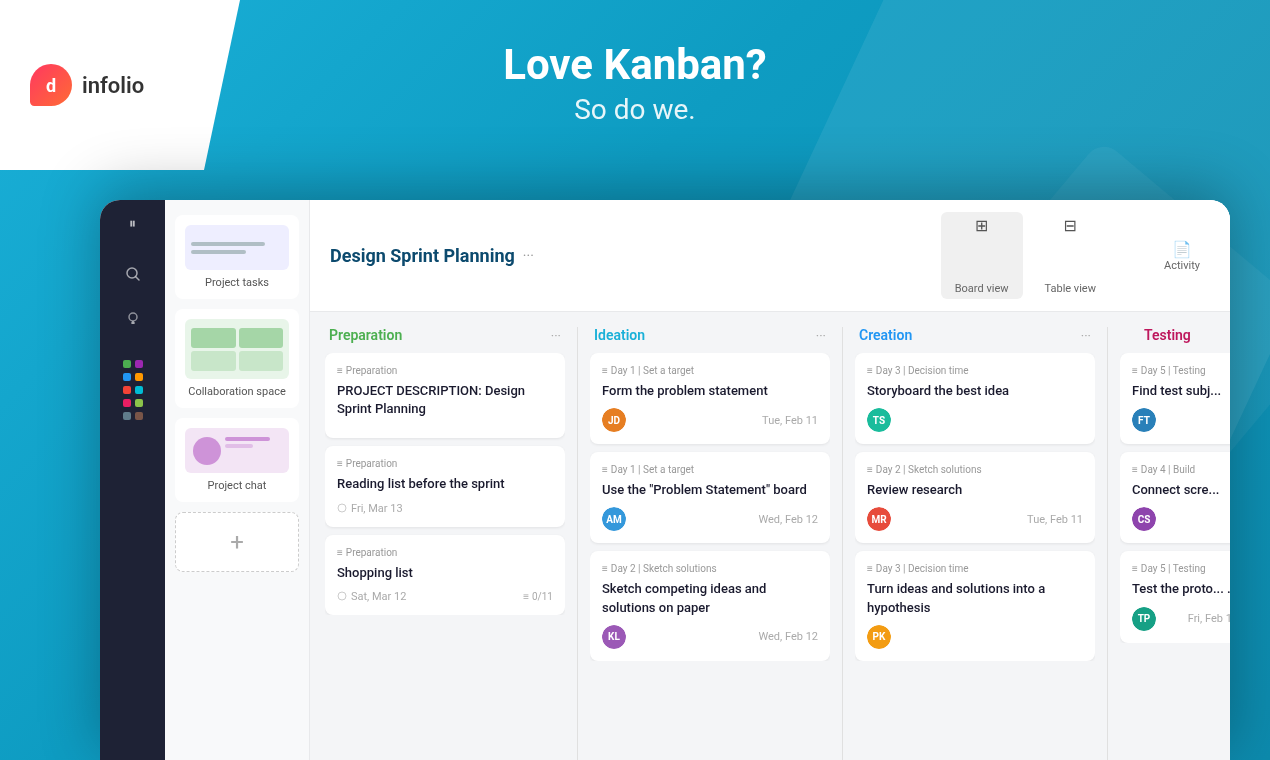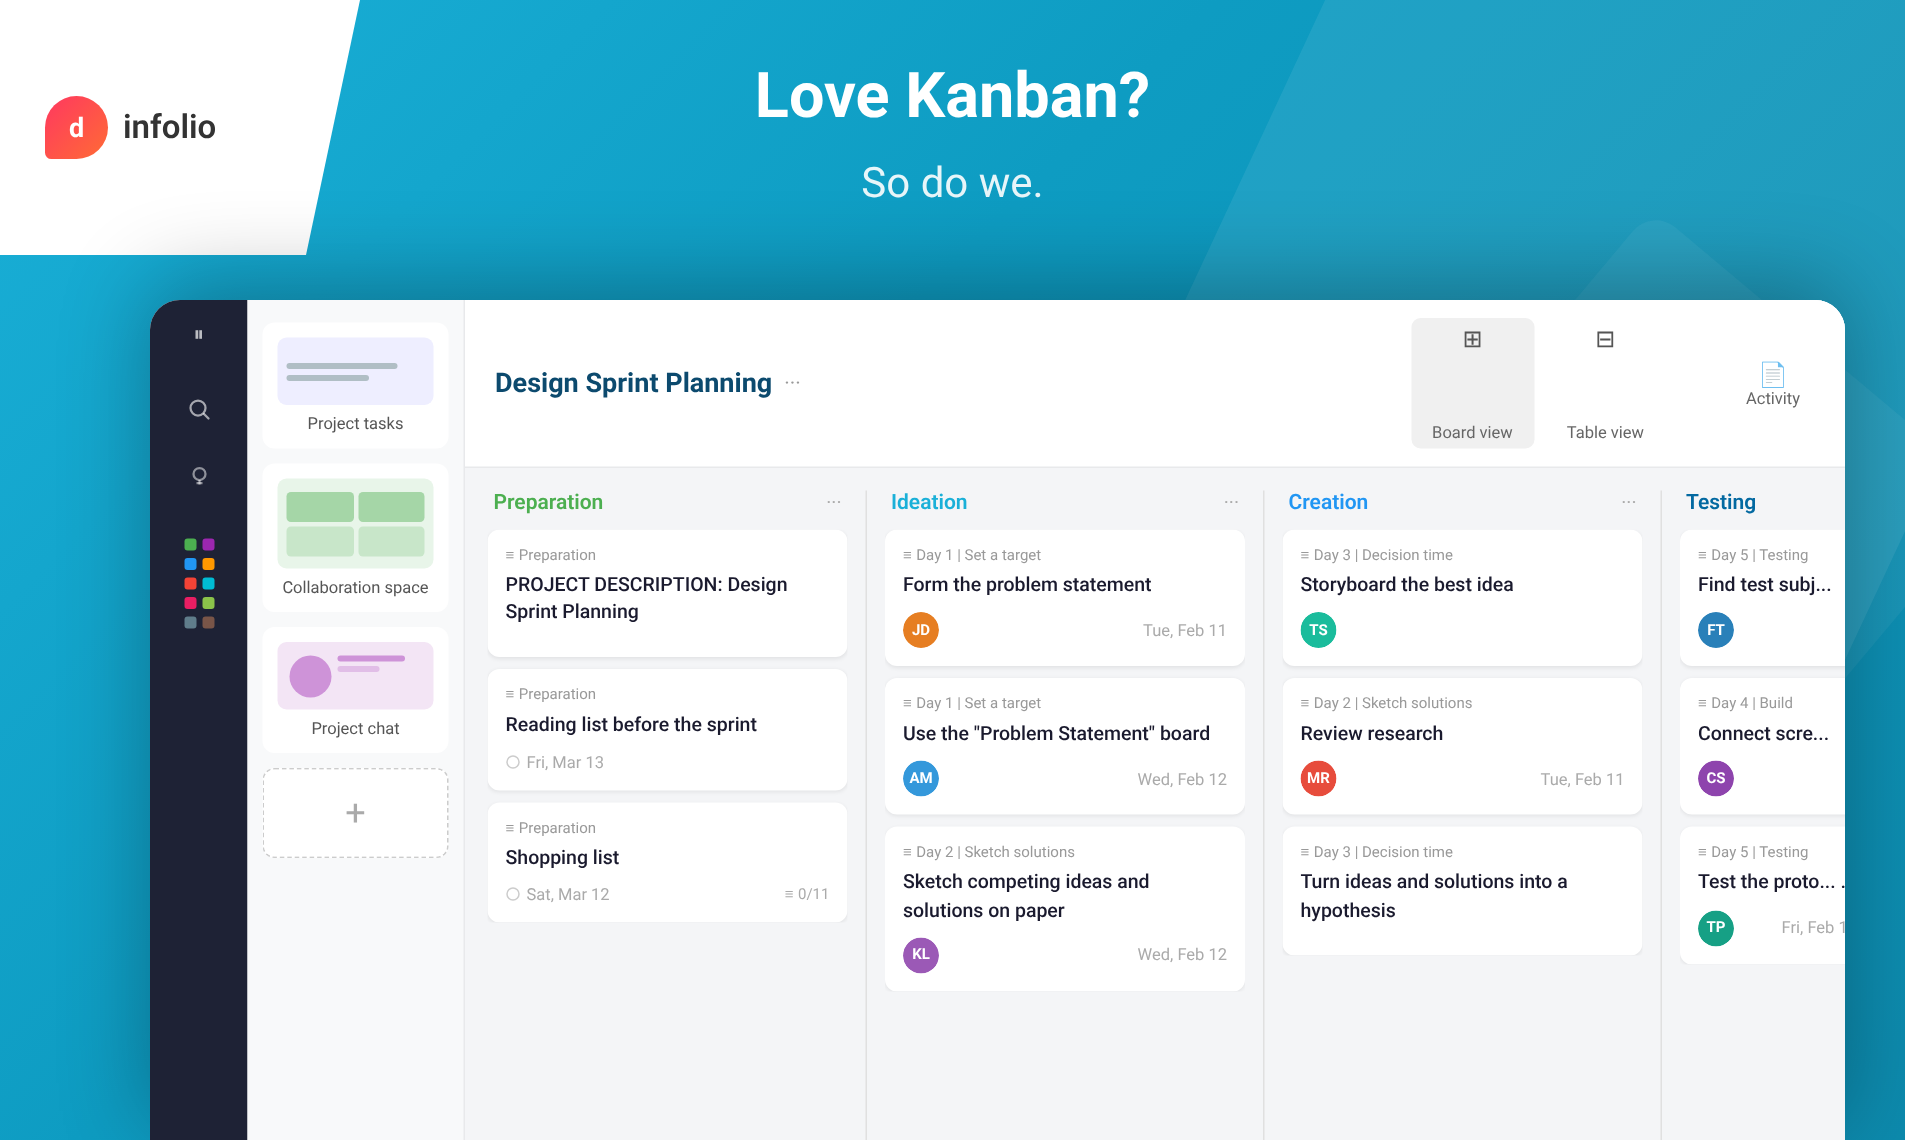--- a/index.html
+++ b/index.html
@@ -82,21 +82,21 @@
     }
     .hero-title {
       font-size: 42px;
       font-weight: 700;
       color: white;
     }
     .hero-subtitle {
       font-size: 28px;
       font-weight: 400;
       color: rgba(255,255,255,0.9);
-      margin-top: 16px;
+      margin-top: 4px;
     }
 
     
     .app-window {
       position: absolute;
       top: 200px;
       left: 100px;
       right: 40px;
       bottom: 0;
       background: #f4f5f7;
@@ -395,21 +395,21 @@
       color: #aaa;
       display: flex;
       align-items: center;
       gap: 3px;
     }
 
     
     .col-preparation .col-title { color: #4caf50; }
     .col-ideation .col-title { color: #1ab0d8; }
     .col-creation .col-title { color: #2196f3; }
-    .col-testing .col-title { color: #0369a1; }
+    .col-testing .col-title { color: #be185d; margin-left: 20px; }
 
     
     .col-cards::-webkit-scrollbar { width: 3px; }
     .col-cards::-webkit-scrollbar-thumb { background: #ddd; border-radius: 2px; }
 
     
     .col-partial {
       width: 130px;
       flex-shrink: 0;
     }
@@ -695,20 +695,25 @@
               </div>
             </div>
           </div>
 
           <div class="card">
             <div class="card-tag">
               <span>≡</span>
               <span>Day 3 | Decision time</span>
             </div>
             <div class="card-title">Turn ideas and solutions into a hypothesis</div>
+            <div class="card-footer">
+              <div class="card-avatar">
+                <div class="avatar-img" style="background:#f39c12;">PK</div>
+              </div>
+            </div>
           </div>
         </div>
       </div>
 
       <div style="width:1px; background:#e0e0e0; flex-shrink:0; align-self:stretch;"></div>
 
       <div class="column col-testing col-partial">
         <div class="col-header">
           <span class="col-title">Testing</span>
         </div>

